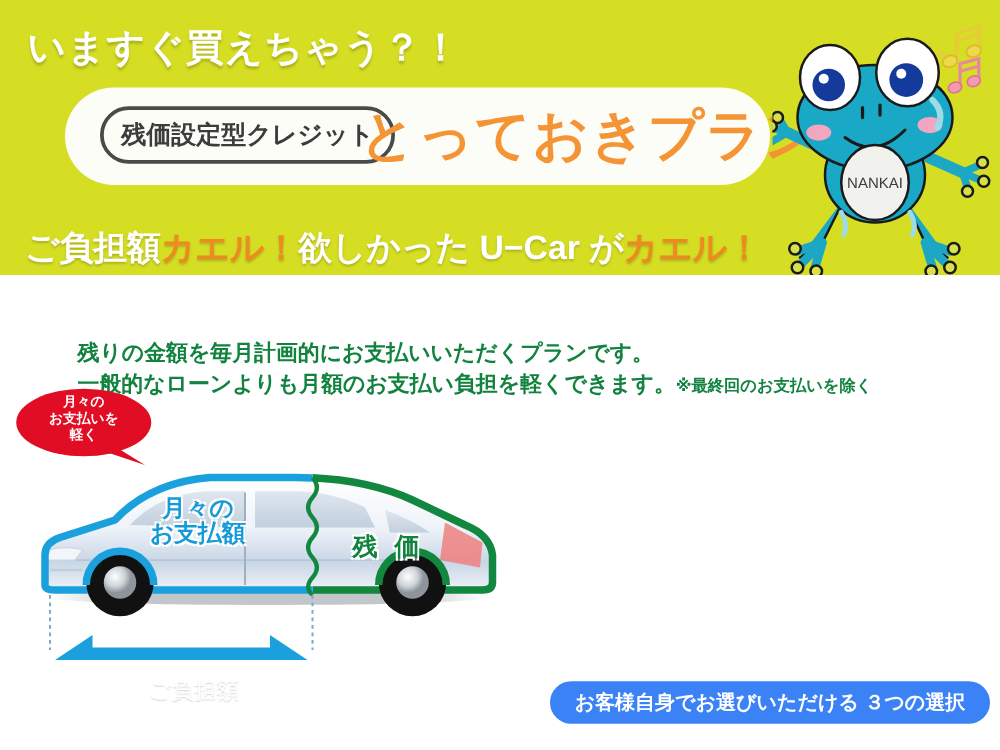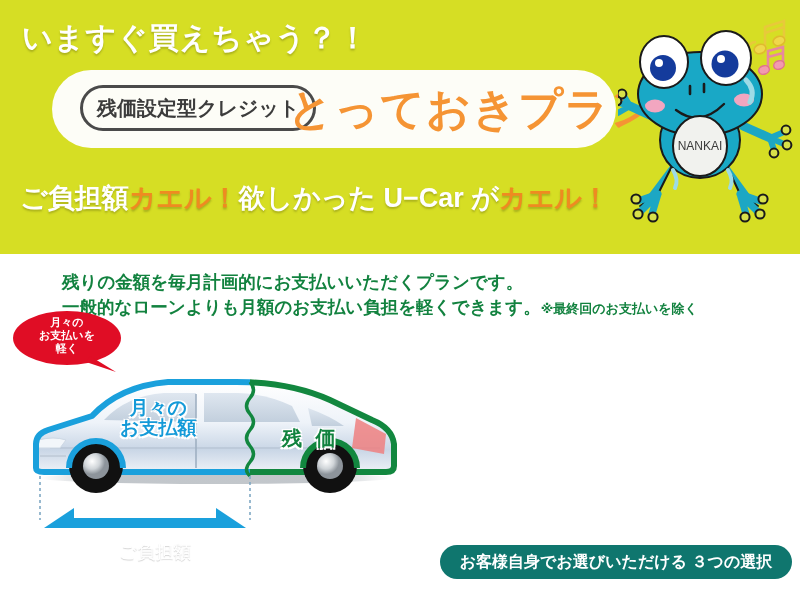--- a/index.html
+++ b/index.html
@@ -5,21 +5,21 @@
   html,body{margin:0;padding:0;}
   body{
     width:800px;height:600px;overflow:hidden;
     font-family:"Liberation Sans","DejaVu Sans",sans-serif;
     background:#ffffff;
   }
   .banner{position:relative;width:800px;height:600px;background:#ffffff;}
 
   
   .hero{
-    position:absolute;left:0;top:0;width:800px;height:254px;
+    position:absolute;left:0;top:0;width:800px;height:220px;
     background:#d6de24;overflow:hidden;
   }
   .hero-headline{
     position:absolute;left:22px;top:18px;
     font-size:30px;font-weight:bold;color:#ffffff;
     letter-spacing:1px;white-space:nowrap;
     text-shadow:0 2px 2px rgba(120,125,20,.45);
   }
 
   
@@ -91,21 +91,21 @@
     margin-top:22px;
   }
   .arrow-label{
     position:absolute;left:70px;top:192px;width:170px;text-align:center;
     color:#fff;font-size:18px;font-weight:normal;z-index:4;
     text-shadow:0 1px 1px rgba(0,0,0,.18);
   }
 
   .cta{
     position:absolute;left:440px;top:545px;width:352px;height:34px;
-    background:#0f766e;border-radius:17px;
+    background:#3b82f6;border-radius:17px;
     display:flex;align-items:center;justify-content:center;
   }
   .cta span{color:#fff;font-size:16px;font-weight:bold;letter-spacing:0px;white-space:nowrap;}
 </style>
 </head>
 <body>
 
 <div class="banner">
 
   <div class="hero">

